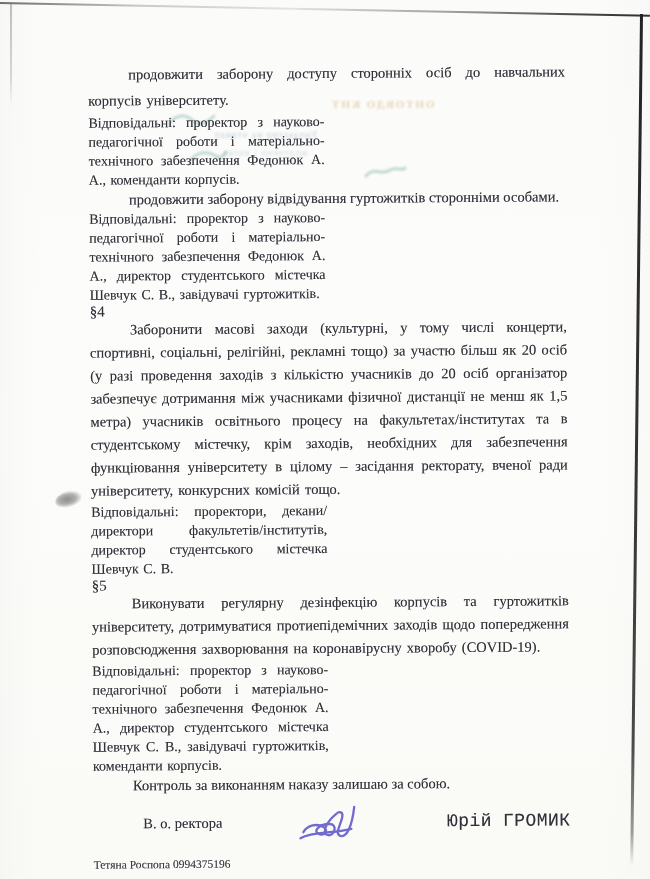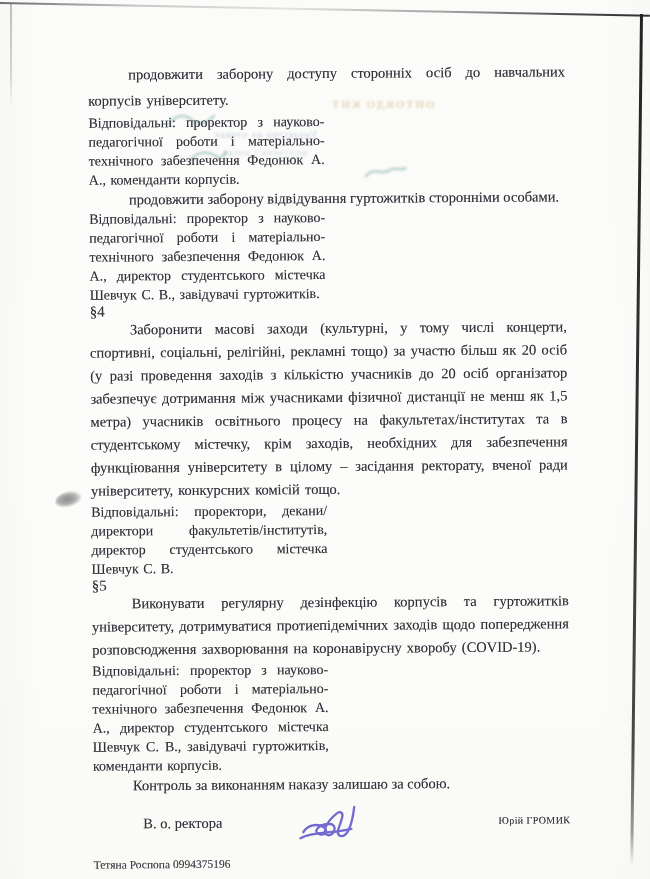--- a/index.html
+++ b/index.html
@@ -69,21 +69,21 @@
   .resp4{margin-top:4px;}
   .section-label{font-size:15px;line-height:14px;margin-left:264px;}
   .sec4{margin-top:-10px;}
   .sec5{margin-top:-6px;}
   .par4{margin-top:-4px;}
   .par5{margin-top:0;}
   .control{margin-top:8px;font-size:14.5px;line-height:20px;text-indent:40px;}
   .sig-row{display:flex;align-items:flex-start;margin-top:18px;height:44px;}
   .sig-title{margin-left:50px;font-size:14.5px;line-height:20px;}
   .sig-ink{margin-left:75px;margin-top:-14px;}
-  .sig-name{margin-left:auto;font-size:10px;line-height:20px;letter-spacing:.4px;}
+  .sig-name{margin-left:auto;font-size:18px;line-height:20px;letter-spacing:.4px;font-family:Liberation Mono, monospace;}
   .footer-contact{margin-top:44px;margin-left:40px;font-size:11.5px;line-height:14px;color:#3a3a44;}
 </style>
 </head>
 <body>
 
 <div class="page">
 
   <div class="bleed bleed-word">ОНТОВДО КНТ</div>
   <div class="bleed bleed-line1">Унпакгтнр на чтивап</div>
   <div class="bleed bleed-line2">мплтченн і чптвв</div>

